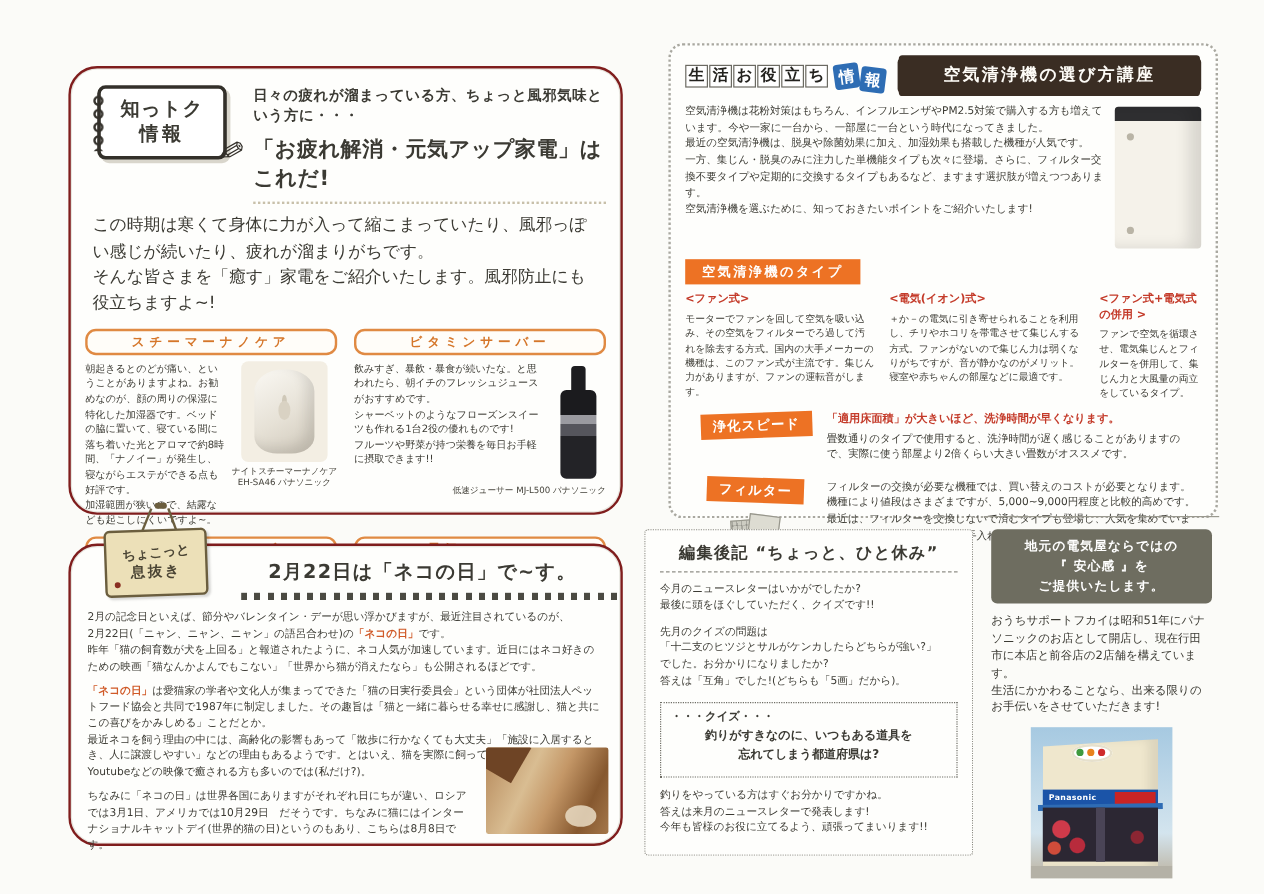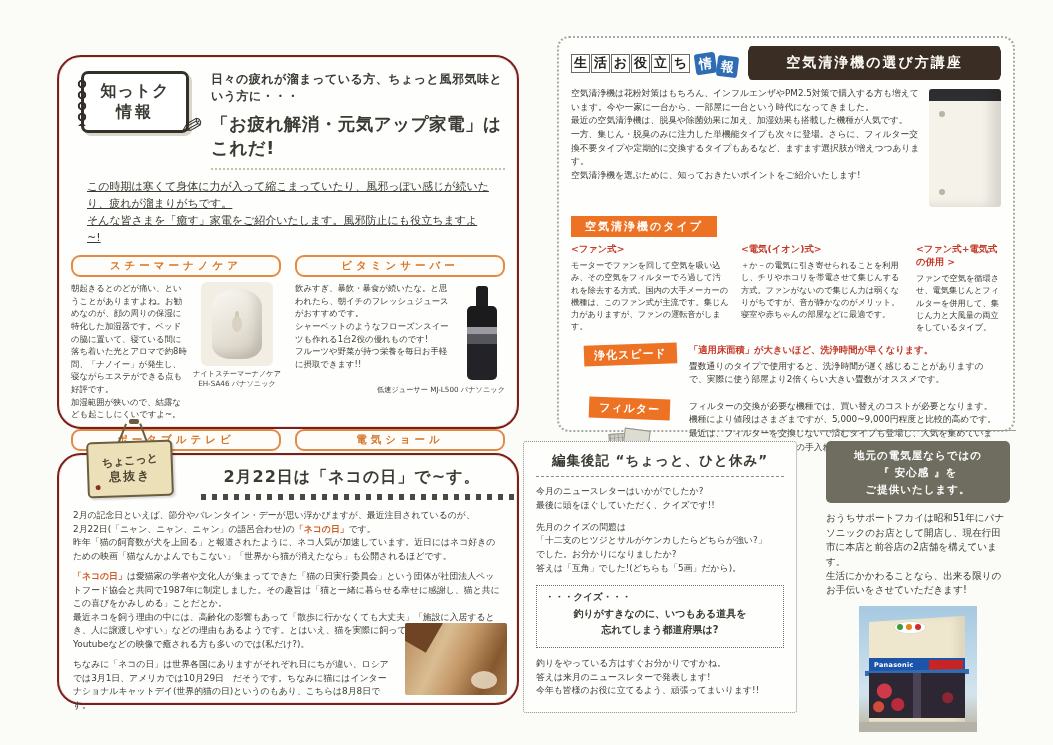--- a/index.html
+++ b/index.html
@@ -20,21 +20,21 @@
   .tips-badge .rings { position:absolute; left:-8px; top:4px; bottom:4px; width:12px;
     background-image:radial-gradient(circle at 6px 6px, transparent 2px, #33302a 2.6px 3.8px, transparent 4.6px);
     background-size:12px 11px; background-repeat:repeat-y; }
   .tips-badge .l1 { font-size:16px; letter-spacing:1px; }
   .tips-badge .l2 { font-size:16px; letter-spacing:3px; }
   .pencil { position:absolute; right:-16px; bottom:-10px; font-size:26px; transform:rotate(105deg); color:#33302a; }
   .tips-intro { flex:1; margin-left:22px; margin-top:4px; }
   .tips-intro .small { font-size:12px; font-weight:bold; letter-spacing:.5px; }
   .tips-intro .head { font-size:17.5px; font-weight:bold; margin-top:7px; letter-spacing:.5px; }
   .tips-sep { border-bottom:2px dotted #c8c0aa; margin-top:8px; }
-  .tips-lead { font-size:11px; line-height:1.55; margin:8px 16px 0;text-decoration:underline; }
+  .tips-lead { font-size:14px; line-height:1.55; margin:8px 6px 0; }
   .product-grid { display:grid; grid-template-columns:1fr 1fr; column-gap:14px; row-gap:8px; margin-top:9px; }
   .product-head { border:2px solid #e austria; border:2px solid #e08a43; border-radius:9px; color:#d5762a;
     font-size:10.5px; font-weight:bold; text-align:center; letter-spacing:4px; padding:2px 0; background:#fffdf9; }
   .product-body { display:flex; gap:4px; margin-top:5px; }
   .product-text { flex:1; font-size:8.4px; line-height:1.5; }
   .product-fig { display:flex; flex-direction:column; align-items:center; justify-content:flex-start; }
   .caption { font-size:7.2px; line-height:1.35; margin-top:3px; text-align:center; color:#44423a; }
 
   .art-steamer-wrap { width:72px; height:84px; background:#f3eee3; border-radius:6px; display:flex; align-items:center; justify-content:center; }
   .art-steamer { width:50px; height:70px; background:linear-gradient(150deg,#faf8f3,#e6e1d6 55%,#cfc8ba);
@@ -119,21 +119,21 @@
   .red-inline { color:#d05a28; font-weight:bold; }
   .cat-p3 { padding-right:108px; }
   .art-cat { position:absolute; right:10px; bottom:8px; width:102px; height:72px; border-radius:2px;
     background:linear-gradient(115deg,#b5885a 0%,#d9bd92 35%,#c49767 55%,#86582f 80%,#a4774a 100%); overflow:hidden; }
   .art-cat::before { content:""; position:absolute; left:-8px; top:-12px; width:40px; height:34px; background:#6e4425;
     transform:rotate(30deg); }
   .art-cat::after { content:""; position:absolute; right:10px; bottom:6px; width:26px; height:18px; border-radius:50%;
     background:#efe3cd; opacity:.8; }
 
   
-  .panel-editor { left:523px; top:441px; width:274px; height:272px; border:1.5px dotted #8f8e86; border-radius:3px;
+  .panel-editor { left:537px; top:441px; width:274px; height:272px; border:1.5px dotted #8f8e86; border-radius:3px;
     padding:10px 12px; }
   .editor-title { text-align:center; font-size:13.5px; font-weight:bold; letter-spacing:1px; }
   .editor-sep { border-bottom:1.5px dashed #8f8e86; margin-top:6px; }
   .editor-p { font-size:8.9px; line-height:1.55; margin-top:8px; }
   .quiz-box { border:1.5px dotted #6f6e66; margin-top:9px; padding:5px 8px 9px; }
   .quiz-label { font-size:9.5px; font-weight:bold; }
   .quiz-q { text-align:center; font-size:10px; font-weight:bold; line-height:1.6; margin-top:2px; }
   .editor-close { font-size:8.9px; line-height:1.55; margin-top:9px; }
 
   

